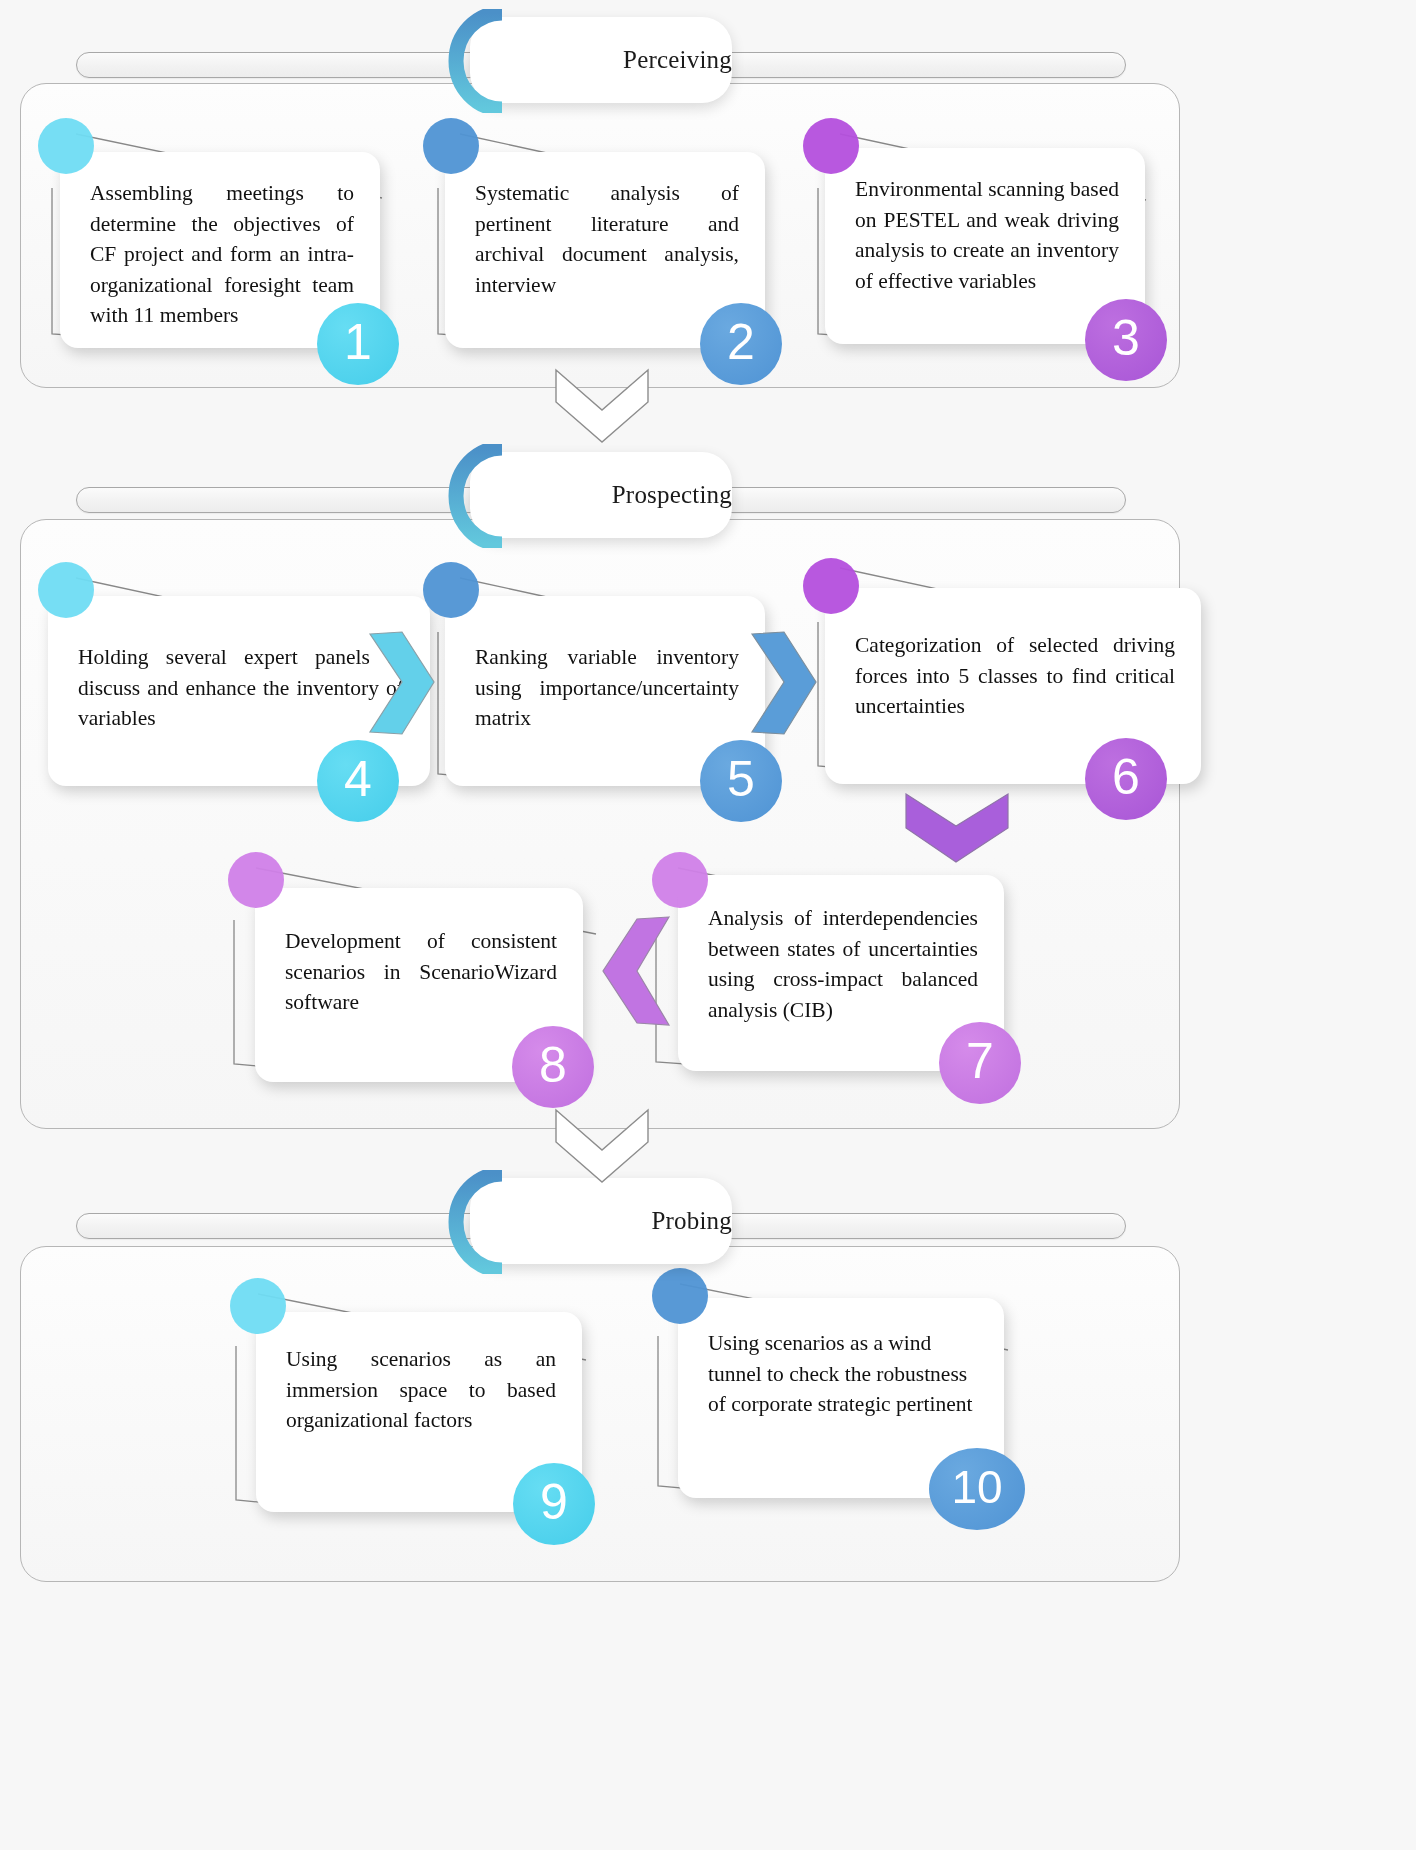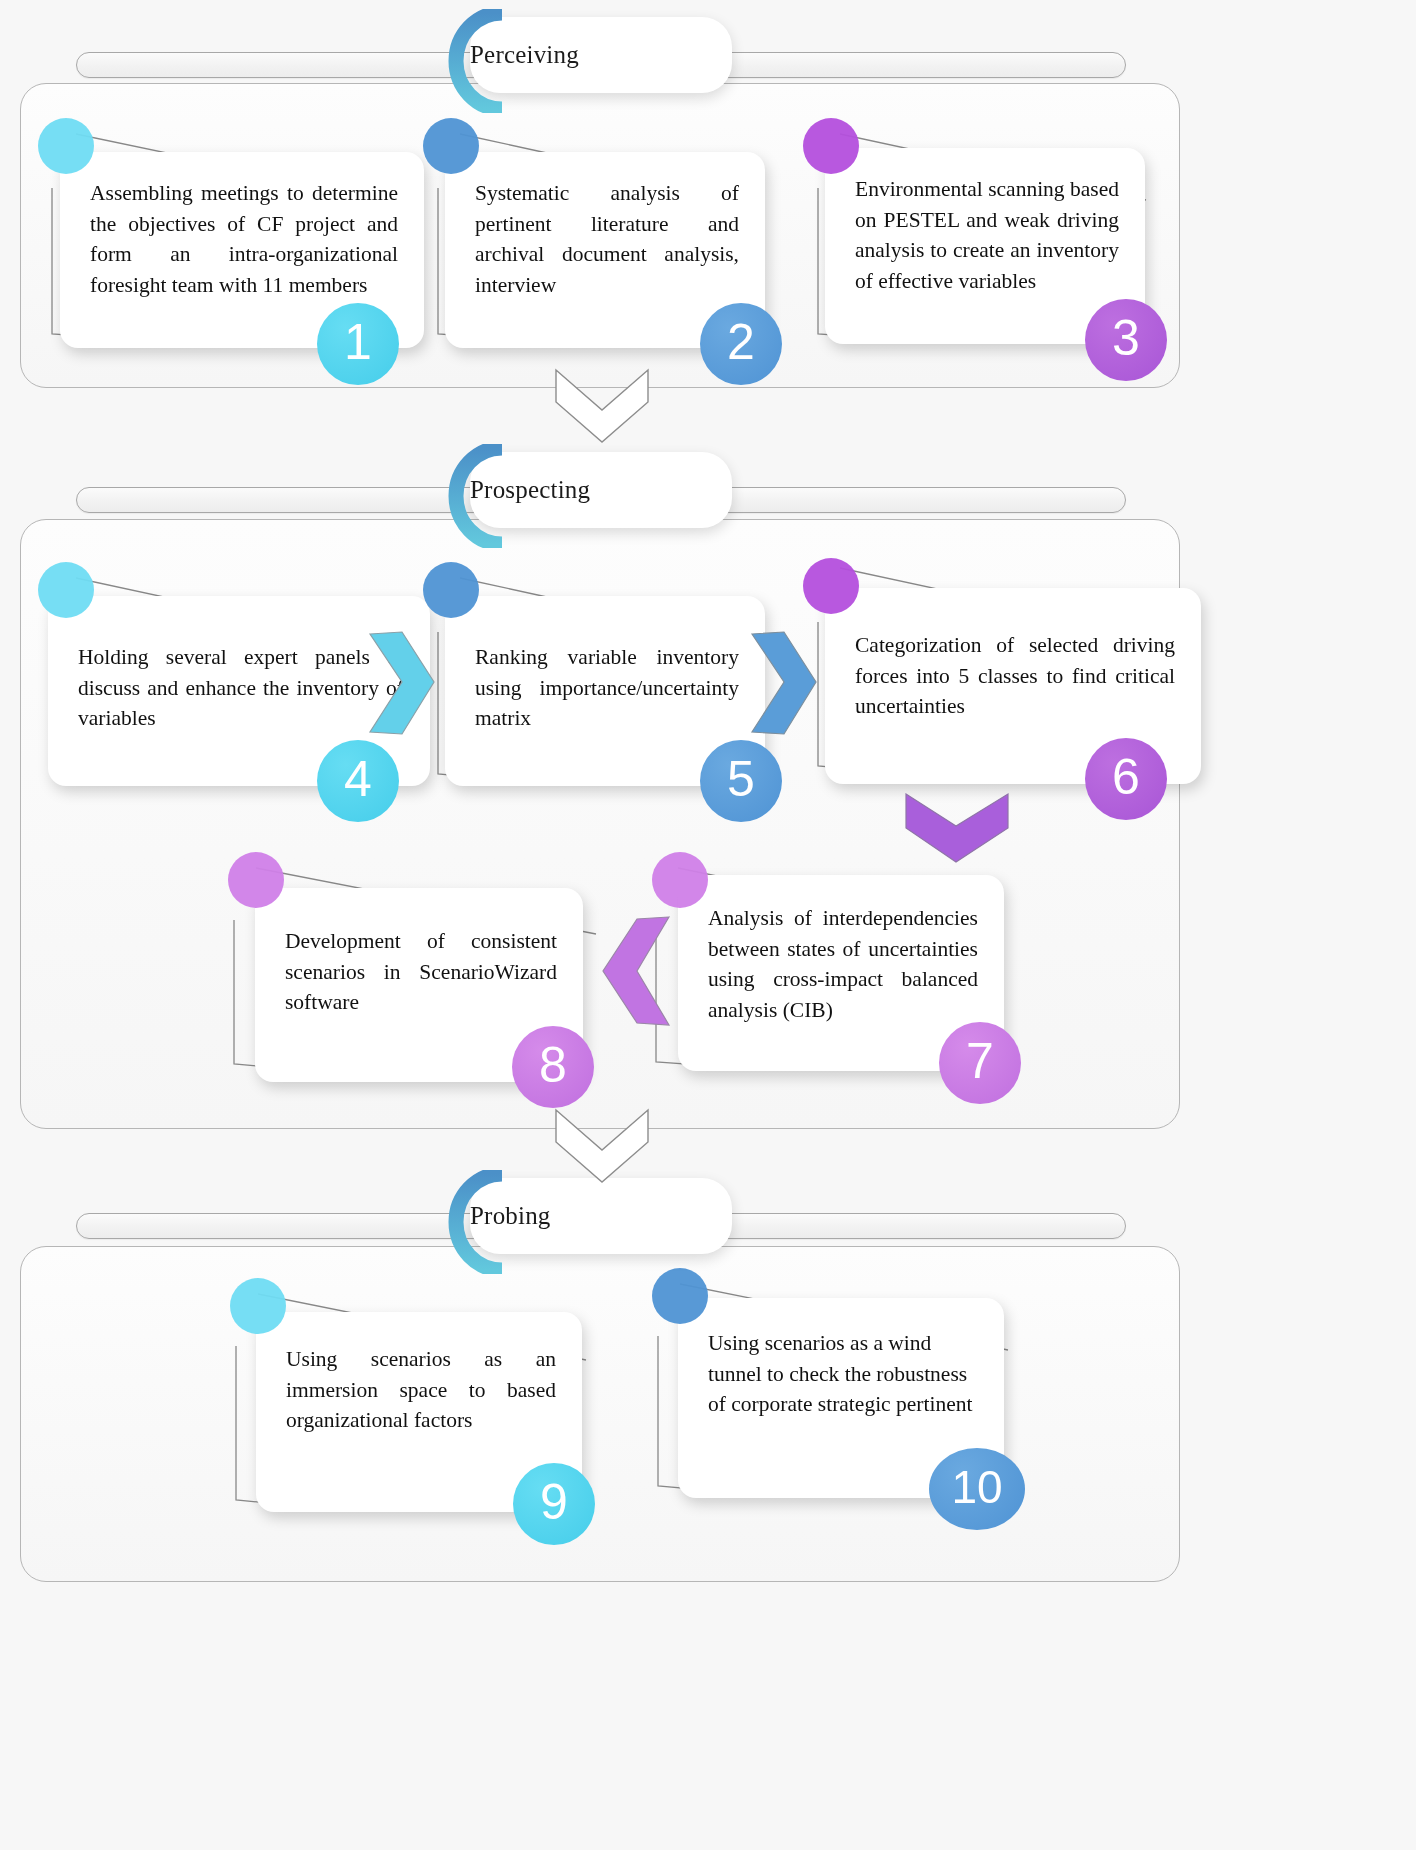--- a/index.html
+++ b/index.html
@@ -24,25 +24,25 @@
     height: 26px;
     border: 1.4px solid #a8a8a8;
     border-radius: 14px;
     background: linear-gradient(to bottom,#fbfbfb 0%,#f2f2f2 55%,#ededed 100%);
     box-shadow: 0 1px 1px rgba(0,0,0,.05);
   }
 
   
   .pill {
     position: absolute;
-    width: 262px; height: 76px;
+    width: 262px; height: 86px;
     background: #ffffff;
     border-radius: 30px;
     box-shadow: 0 5px 14px rgba(0,0,0,.14);
-    display: flex; align-items: center; justify-content: flex-start;
+    display: flex; align-items: center; justify-content: flex-end;
     z-index: 6;
   }
   .arc-svg { position:absolute; left:-30px; top:-8px; z-index:-1; }
   .pill-label {
     font-size: 25px; color: #1b1b1b; letter-spacing: .2px;
     position: relative; z-index: 2;
   }
 
   
   .panel {
@@ -138,21 +138,21 @@
       </svg>
       <span class="pill-label">Perceiving</span>
     </div>
 
     <div class="panel" style="left:20px; top:83px; width:1160px; height:305px;"></div>
 
     <svg class="fold" style="left:46px; top:128px;" width="360" height="220">
       <path d="M30 6 L336 70 M6 60 L6 206 L120 214" fill="none" stroke="#888" stroke-width="1.3"></path>
     </svg>
     <div class="dot d-cyan" style="left:38px; top:118px;"></div>
-    <div class="card" style="left:60px; top:152px; width:364px; height:196px;padding-left:20px;">
+    <div class="card" style="left:60px; top:152px; width:320px; height:196px;padding-left:20px;">
       <div class="card-text">Assembling meetings to determine the objectives of CF project and form an intra-organizational foresight team with 11 members</div>
     </div>
     <div class="badge c-cyan" style="left:317px; top:303px;">
       <span>1</span>
     </div>
 
     <svg class="fold" style="left:432px; top:128px;" width="350" height="220">
       <path d="M28 6 L330 72 M6 60 L6 206 L116 214" fill="none" stroke="#888" stroke-width="1.3"></path>
     </svg>
     <div class="dot d-blue" style="left:423px; top:118px;"></div>

